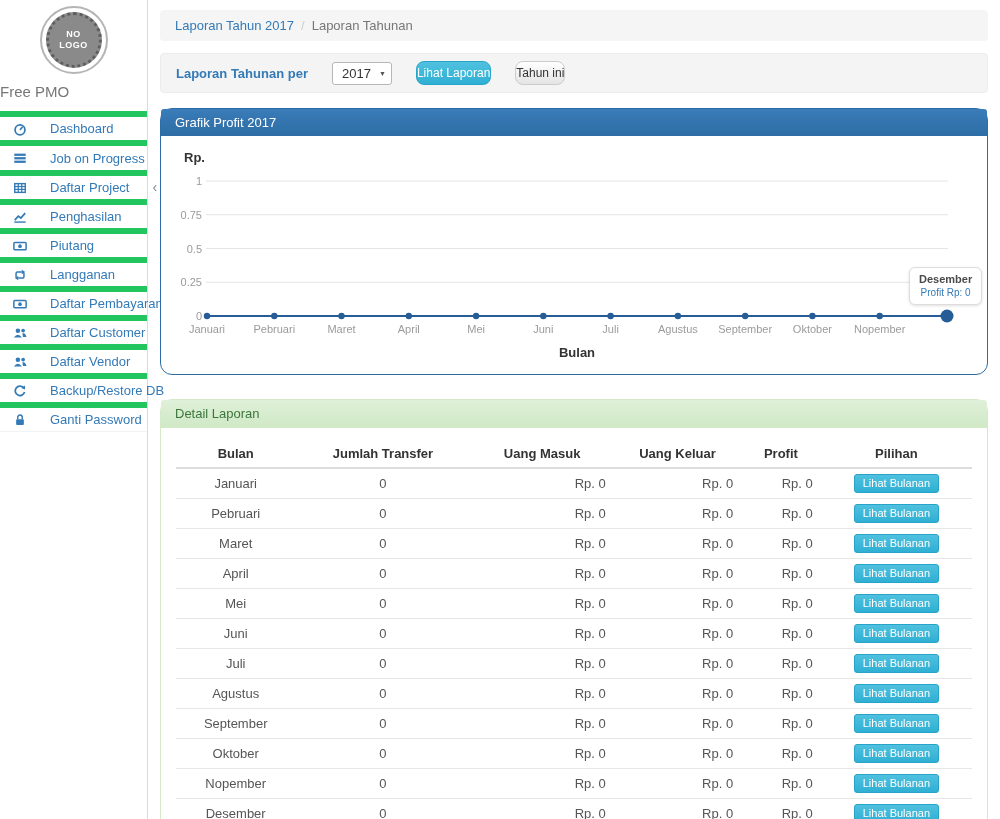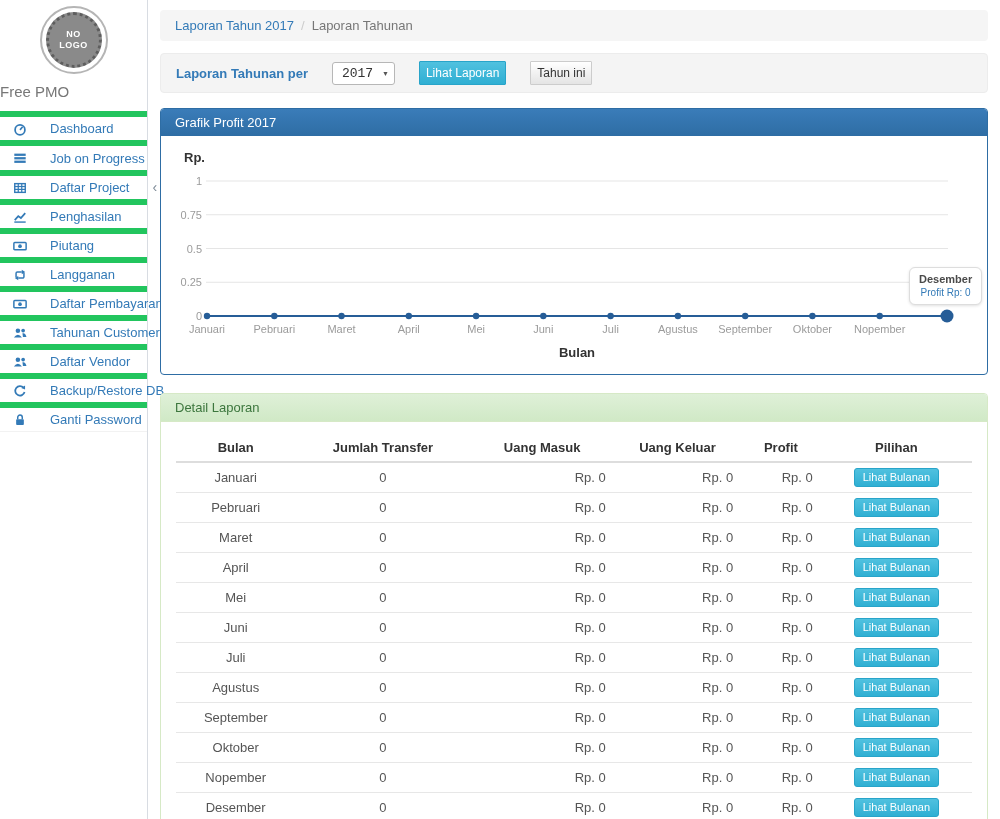--- a/index.html
+++ b/index.html
@@ -23,28 +23,28 @@
   
   .content{flex:1;padding:10px 12px 0}
   .breadcrumb{background:#f5f5f5;border-radius:4px;padding:8px 15px;margin-bottom:12px;font-size:13px;color:#999}
   .breadcrumb a{color:#337ab7;text-decoration:none;cursor:pointer}
   .breadcrumb .sep{margin:0 7px;color:#ccc}
   .breadcrumb .current{color:#777}
 
   .filter-panel{background:#f4f4f4;border:1px solid #ececec;border-radius:4px;padding:7px 15px;display:flex;align-items:center;gap:24px;margin-bottom:15px}
   .filter-label{color:#337ab7;font-weight:bold;font-size:13px}
   .select-wrap{position:relative;display:inline-block}
-  select.year{appearance:none;-webkit-appearance:none;border:1px solid #b7b7b7;border-radius:3px;background:#fff;padding:3px 20px 3px 9px;font-size:13px;font-family:Liberation Mono, monospace;color:#333;cursor:pointer}
+  select.year{appearance:none;-webkit-appearance:none;border:1px solid #b7b7b7;border-radius:3px;background:#fff;padding:3px 20px 3px 9px;font-size:13px;font-family:Liberation Sans, sans-serif;color:#333;cursor:pointer}
   .select-wrap::after{content:"▼";position:absolute;right:6px;top:8px;font-size:7px;color:#555;pointer-events:none}
-  .btn{display:inline-block;border-radius:1px;font-size:12px;padding:4px 6px;cursor:pointer;border:1px solid transparent;font-family:inherit;line-height:14px}
+  .btn{display:inline-block;border-radius:8px;font-size:12px;padding:4px 0;cursor:pointer;border:1px solid transparent;font-family:inherit;line-height:14px}
   .btn-info{background:linear-gradient(#50c1df,#2fafd3);border-color:#28a4c9;color:#fff}
   .btn-default{background:linear-gradient(#fff,#e4e4e4);border-color:#ccc;color:#333}
   .btn-xs{font-size:11px;padding:2px 8px;border-radius:3px;line-height:13px}
 
-  .panel{border-radius:4px;margin-bottom:18px;background:#fff}
+  .panel{border-radius:12px;margin-bottom:24px;background:#fff}
   .panel-heading{padding:6px 14px;font-size:13px;border-radius:3px 3px 0 0}
   .panel-body{padding:10px 15px 4px;position:relative;border-radius:0 0 3px 3px}
   .panel-primary{border:1px solid #2e6da4}
   .panel-primary .panel-heading{background:linear-gradient(#3a7cb9,#2e6da4);color:#fff}
   .panel-success{border:1px solid #d6e9c6}
   .panel-success .panel-heading{background:linear-gradient(#dff0d8,#d0e9c6);color:#3c763d;border-bottom:1px solid #d6e9c6}
   .panel-success .panel-body{padding:12px 15px 14px}
 
   .chart-wrap{position:relative}
   .chart-svg{display:block}
@@ -146,21 +146,21 @@
         </div>
         <div class="side-item">
           <span class="s-icon">
             <svg viewBox="0 0 16 16" fill="currentColor">
               <circle cx="5.6" cy="5.4" r="2.6"></circle>
               <path d="M1 13 q4.6-6 9.2 0 z"></path>
               <circle cx="11.6" cy="5.2" r="2.1"></circle>
               <path d="M10.8 8.4 q3.4-1 4.6 4.2 h-4 z"></path>
             </svg>
           </span>
-          <span class="s-label">Tahunan Customer</span>
+          <span class="s-label">Daftar Customer</span>
         </div>
         <div class="side-item">
           <span class="s-icon">
             <svg viewBox="0 0 16 16" fill="currentColor">
               <circle cx="5.6" cy="5.4" r="2.6"></circle>
               <path d="M1 13 q4.6-6 9.2 0 z"></path>
               <circle cx="11.6" cy="5.2" r="2.1"></circle>
               <path d="M10.8 8.4 q3.4-1 4.6 4.2 h-4 z"></path>
             </svg>
           </span>

